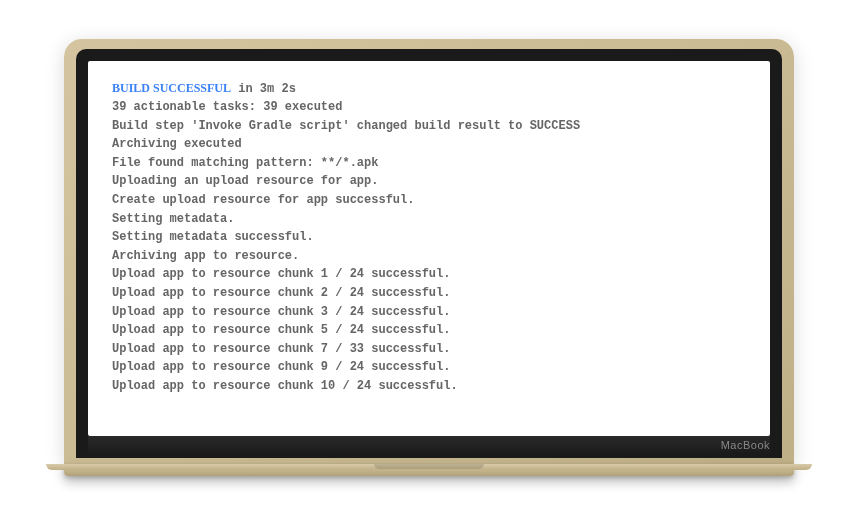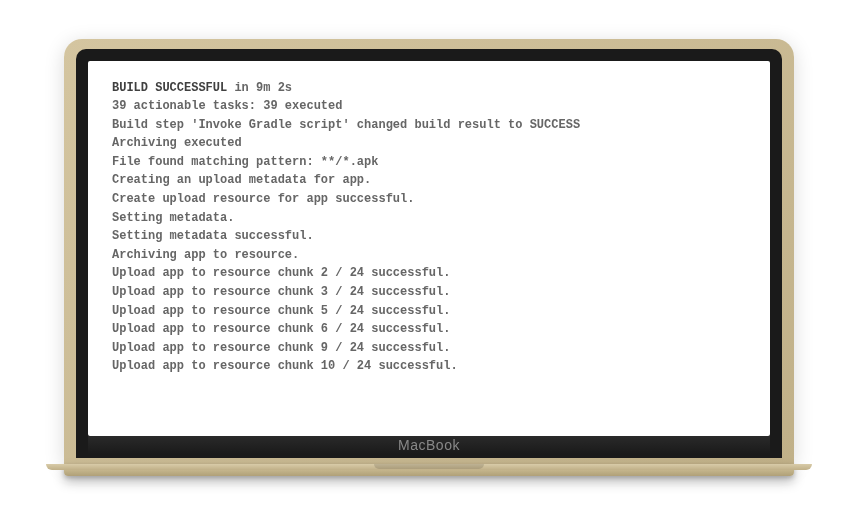--- a/index.html
+++ b/index.html
@@ -38,29 +38,30 @@
       font-family: "Courier New", Courier, monospace;
       font-size: 12px;
       line-height: 1.55;
       color: #666666;
       font-weight: bold;
     }
     .status-line {
       white-space: pre;
     }
     .success-text {
-      color: #404040;
+      color: #3b82f6;
       font-weight: bold;
+      font-family: Liberation Serif, serif;
     }
     .laptop-hinge {
       background: linear-gradient(to bottom, #2a2a2a, #1a1a1a);
       height: 18px;
-      text-align: center;
+      text-align: right;
       color: #888;
-      font-size: 14px;
+      font-size: 11px;
       line-height: 18px;
       letter-spacing: 0.5px;
     }
     .laptop-base {
       height: 12px;
       background: linear-gradient(to bottom, #d8cba8 0%, #c8b990 40%, #b0a078 100%);
       border-radius: 0 0 4px 4px;
       box-shadow: 0 6px 12px rgba(0,0,0,0.25), 0 2px 4px rgba(0,0,0,0.2);
       position: relative;
     }
@@ -88,35 +89,36 @@
     .logline { white-space: pre; }
   </style>
 </head>
 <body>
 
 <div class="laptop-frame">
   <div class="laptop-screen-outer">
     <div class="laptop-screen-bezel">
       <div class="laptop-screen">
         <div class="console">
-          <div class="status-line"><span class="success-text">BUILD SUCCESSFUL</span><span> in </span><span>9m 2s</span></div>
+          <div class="status-line"><span class="success-text">BUILD SUCCESSFUL</span><span> in </span><span>3m 2s</span></div>
           <div id="log-lines">
               <div class="logline">39 actionable tasks: 39 executed</div>
               <div class="logline">Build step 'Invoke Gradle script' changed build result to SUCCESS</div>
               <div class="logline">Archiving executed</div>
               <div class="logline">File found matching pattern: **/*.apk</div>
-              <div class="logline">Creating an upload metadata for app.</div>
+              <div class="logline">Uploading an upload resource for app.</div>
               <div class="logline">Create upload resource for app successful.</div>
               <div class="logline">Setting metadata.</div>
               <div class="logline">Setting metadata successful.</div>
               <div class="logline">Archiving app to resource.</div>
+              <div class="logline">Upload app to resource chunk 1 / 24 successful.</div>
               <div class="logline">Upload app to resource chunk 2 / 24 successful.</div>
               <div class="logline">Upload app to resource chunk 3 / 24 successful.</div>
               <div class="logline">Upload app to resource chunk 5 / 24 successful.</div>
-              <div class="logline">Upload app to resource chunk 6 / 24 successful.</div>
+              <div class="logline">Upload app to resource chunk 7 / 33 successful.</div>
               <div class="logline">Upload app to resource chunk 9 / 24 successful.</div>
               <div class="logline">Upload app to resource chunk 10 / 24 successful.</div>
             </div>
         </div>
       </div>
       <div class="laptop-hinge">MacBook</div>
     </div>
   </div>
   <div class="laptop-base"></div>
 </div>

